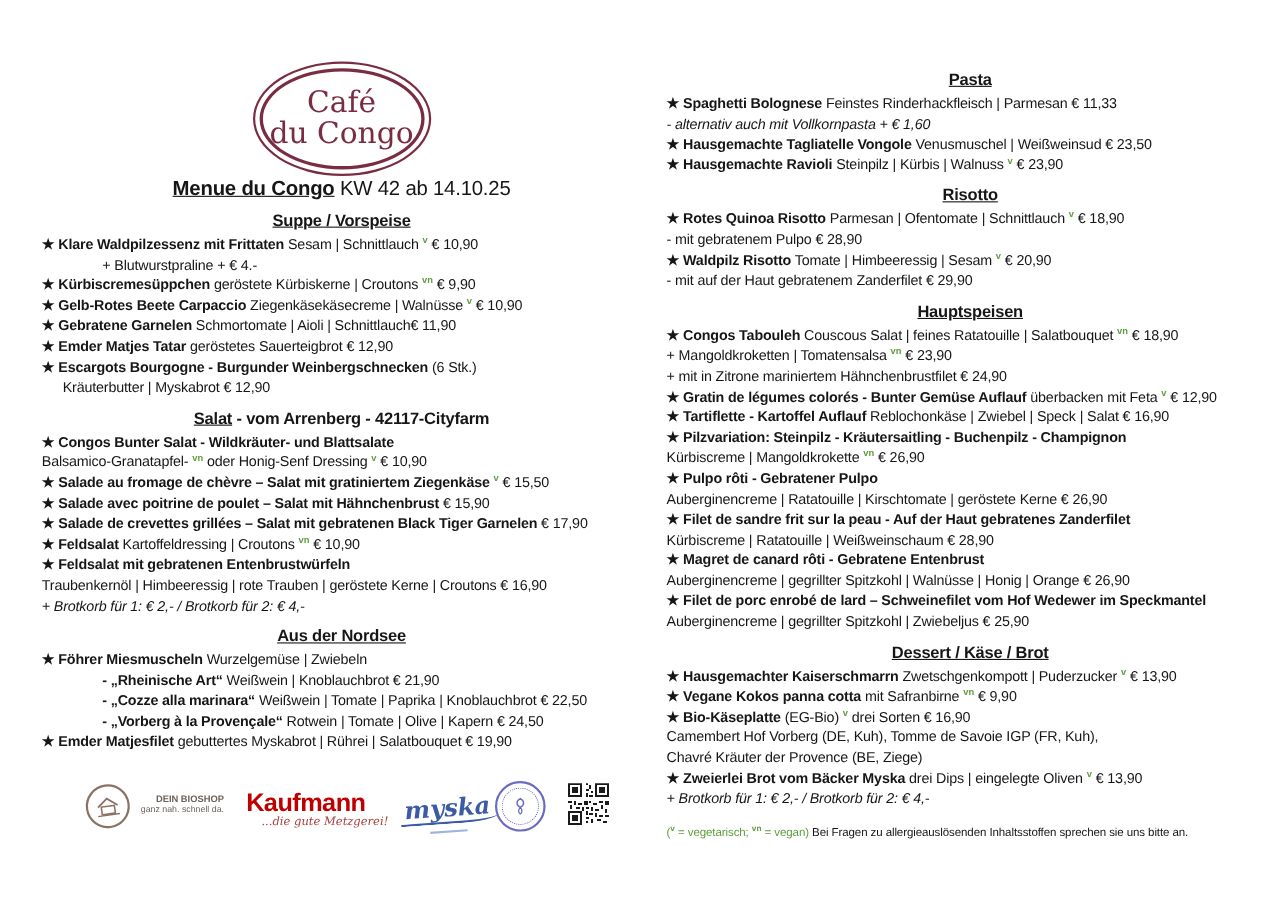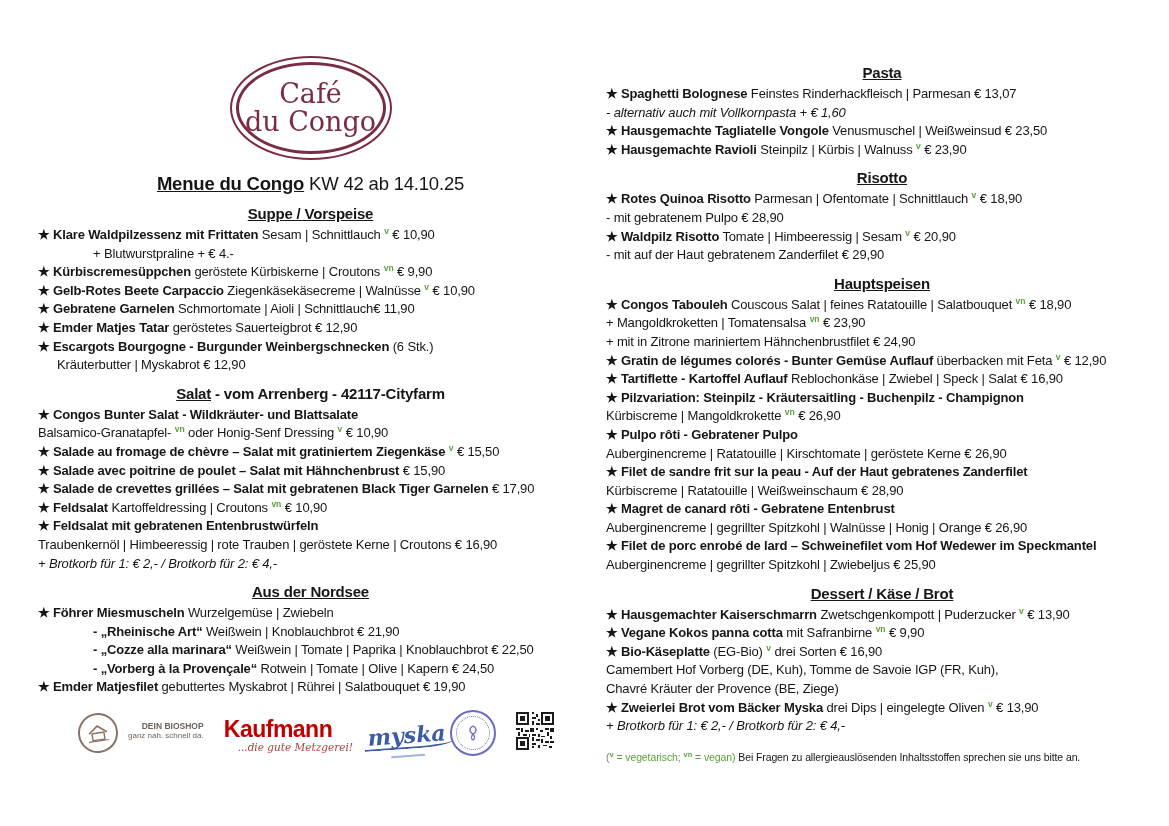--- a/index.html
+++ b/index.html
@@ -32,21 +32,21 @@
     content:"";position:absolute;inset:4px;border:3px solid var(--maroon);border-radius:50%;
   }
   .logo .l1,.logo .l2{
     font-family:"DejaVu Serif","Liberation Serif",serif;color:var(--maroon);
     line-height:1.02;position:relative;z-index:1;
   }
   .logo .l1{font-size:27px;}
   .logo .l2{font-size:27px;}
 
   
-  .menu-title{margin-top:13px;text-align:center;font-size:18.5px;letter-spacing:-0.2px;}
+  .menu-title{text-align:center;font-size:18.5px;letter-spacing:-0.2px;}
   .menu-title .t-u{font-weight:bold;text-decoration:underline;}
 
   
   .section{margin-top:9px;}
   .section-header{
     text-align:center;font-weight:bold;font-size:15px;line-height:19px;margin-bottom:3px;
     letter-spacing:-0.2px;
   }
   .section-header .u{text-decoration:underline;}
   .line{font-size:13px;line-height:18.6px;white-space:nowrap;letter-spacing:-0.15px;}
@@ -226,21 +226,21 @@
           </g>
         </svg>
       </div>
     </div>
   </div>
 
   <div class="col col-right">
     <div>
         <div class="section">
           <div class="section-header"><span class="u">Pasta</span></div>
-          <div class="line"><span class="b">★ Spaghetti Bolognese</span><span> Feinstes Rinderhackfleisch | Parmesan € 13,07</span></div>
+          <div class="line"><span class="b">★ Spaghetti Bolognese</span><span> Feinstes Rinderhackfleisch | Parmesan € 11,33</span></div>
           <div class="line"><span class="it">- alternativ auch mit Vollkornpasta + € 1,60</span></div>
           <div class="line"><span class="b">★ Hausgemachte Tagliatelle Vongole</span><span> Venusmuschel | Weißweinsud € 23,50</span></div>
           <div class="line"><span class="b">★ Hausgemachte Ravioli</span><span> Steinpilz | Kürbis | Walnuss </span><sup class="mark">v</sup><span> € 23,90</span></div>
         </div>
         <div class="section">
           <div class="section-header"><span class="u">Risotto</span></div>
           <div class="line"><span class="b">★ Rotes Quinoa Risotto</span><span> Parmesan | Ofentomate | Schnittlauch </span><sup class="mark">v</sup><span> € 18,90</span></div>
           <div class="line"><span>- mit gebratenem Pulpo € 28,90</span></div>
           <div class="line"><span class="b">★ Waldpilz Risotto</span><span> Tomate | Himbeeressig | Sesam </span><sup class="mark">v</sup><span> € 20,90</span></div>
           <div class="line"><span>- mit auf der Haut gebratenem Zanderfilet € 29,90</span></div>

